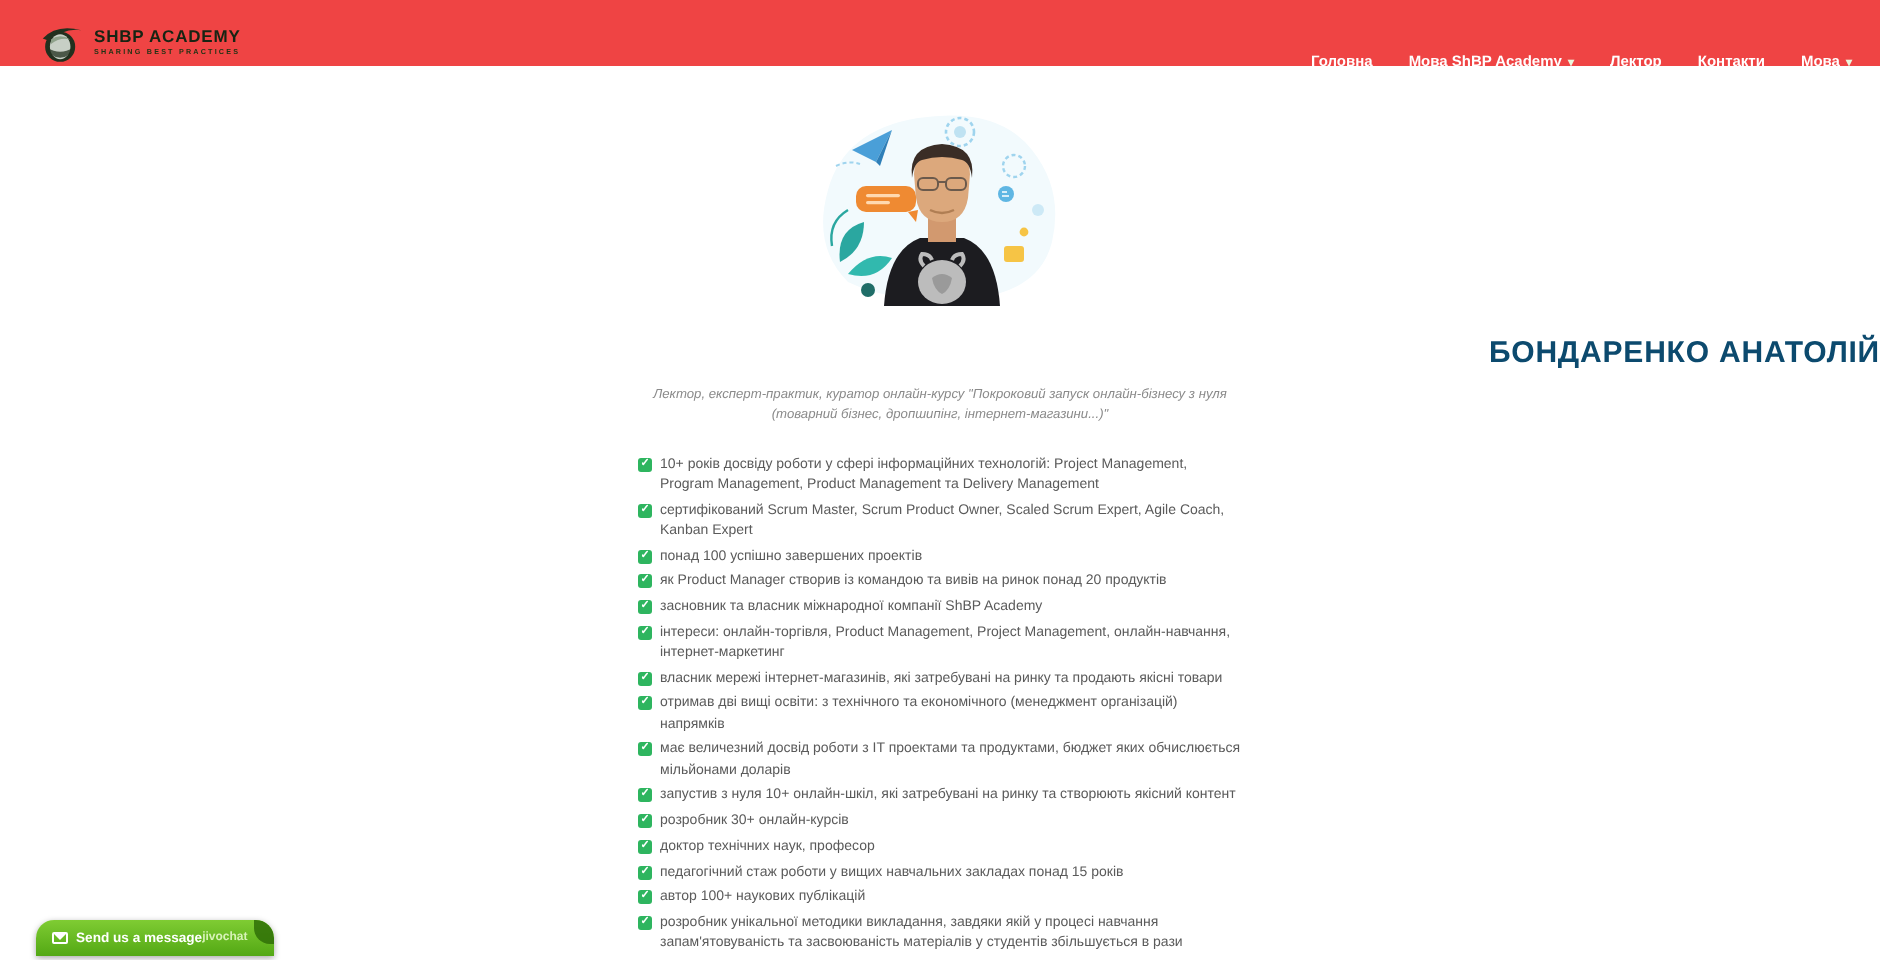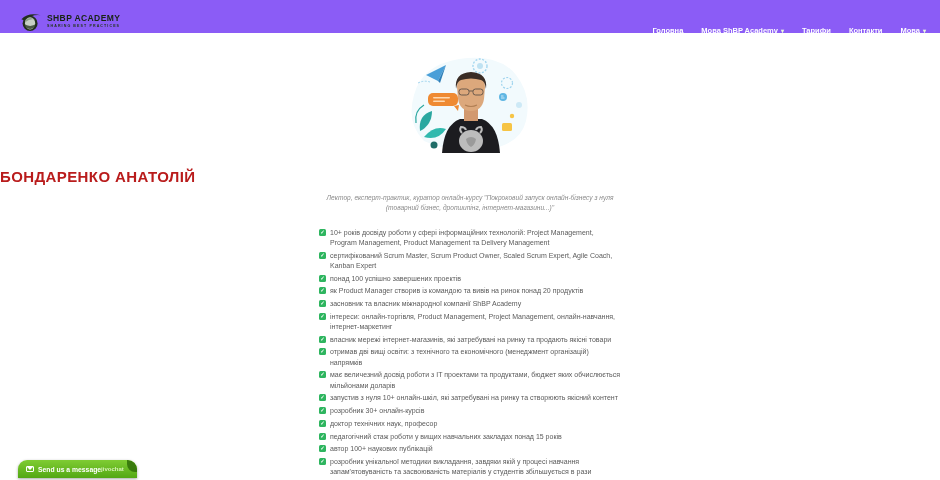--- a/index.html
+++ b/index.html
@@ -1,37 +1,37 @@
 <!DOCTYPE html>
 <html><head>
 <meta charset="utf-8">
 <style>
   * { margin:0; padding:0; box-sizing:border-box; }
   html,body { width:940px; height:480px; overflow:hidden; background:#fff;
     font-family:"Liberation Sans", sans-serif; }
 
   
-  .header { height:33px; background:#8b5cf6; display:flex; 
+  .header { height:33px; background:#ef4444; display:flex; 
     justify-content:space-between; padding:10px 14px 0 20px; }
   .logo { display:flex; align-items:center; gap:5px; cursor:pointer; }
   .logo-icon { width:22px; height:22px; display:block; }
   .logo-text-wrap { display:flex; flex-direction:column; line-height:1; }
   .logo-title { font-size:8.5px; font-weight:bold; color:#172413; letter-spacing:.4px; }
   .logo-sub { font-size:3.6px; font-weight:bold; color:#1d3313; letter-spacing:1.1px; margin-top:2px; }
   .nav { display:flex; align-items:center; gap:18px;margin-top:18px; }
   .nav-item { color:#ffffff; font-size:7.5px; font-weight:bold; cursor:pointer;
     display:flex; align-items:center; gap:3px; white-space:nowrap; }
   .caret { font-size:6px; color:#eaf7dd; }
 
   
   .main { width:100%; padding-top:20px; }
   .photo-wrap { width:132px; height:100px; margin:0 auto; position:relative; }
   .photo-svg { width:100%; height:100%; display:block; }
 
-  .name { text-align:left; font-size:15px; font-weight:bold; color:#b91c1c;
+  .name { text-align:right; font-size:15px; font-weight:bold; color:#0c4a6e;
     letter-spacing:.4px; margin-top:15px; }
   .subtitle { text-align:center; font-size:6.6px; font-style:italic; color:#8a8a8a;
     width:290px; margin:8px auto 0; line-height:1.5; }
 
   .ach-list { width:302px; margin:15px auto 0; }
   .ach-item { display:flex; align-items:flex-start; gap:4px; font-size:7px;
     color:#5a5a5a; line-height:1.46; margin-bottom:2.5px; }
   .check { flex:0 0 auto; width:7px; height:7px; background:#2eb55f; border-radius:1.5px;
     color:#fff; font-size:5.5px; line-height:7px; text-align:center; font-weight:bold;
     margin-top:1px; }
@@ -71,21 +71,21 @@
   </div>
   <div class="nav" id="nav">
       <div class="nav-item">
         <span>Головна</span>
       </div>
       <div class="nav-item">
         <span>Мова ShBP Academy</span>
         <span class="caret">▾</span>
       </div>
       <div class="nav-item">
-        <span>Тарифи</span>
+        <span>Лектор</span>
       </div>
       <div class="nav-item">
         <span>Контакти</span>
       </div>
       <div class="nav-item">
         <span>Мова</span>
         <span class="caret">▾</span>
       </div>
     </div>
 </div>

